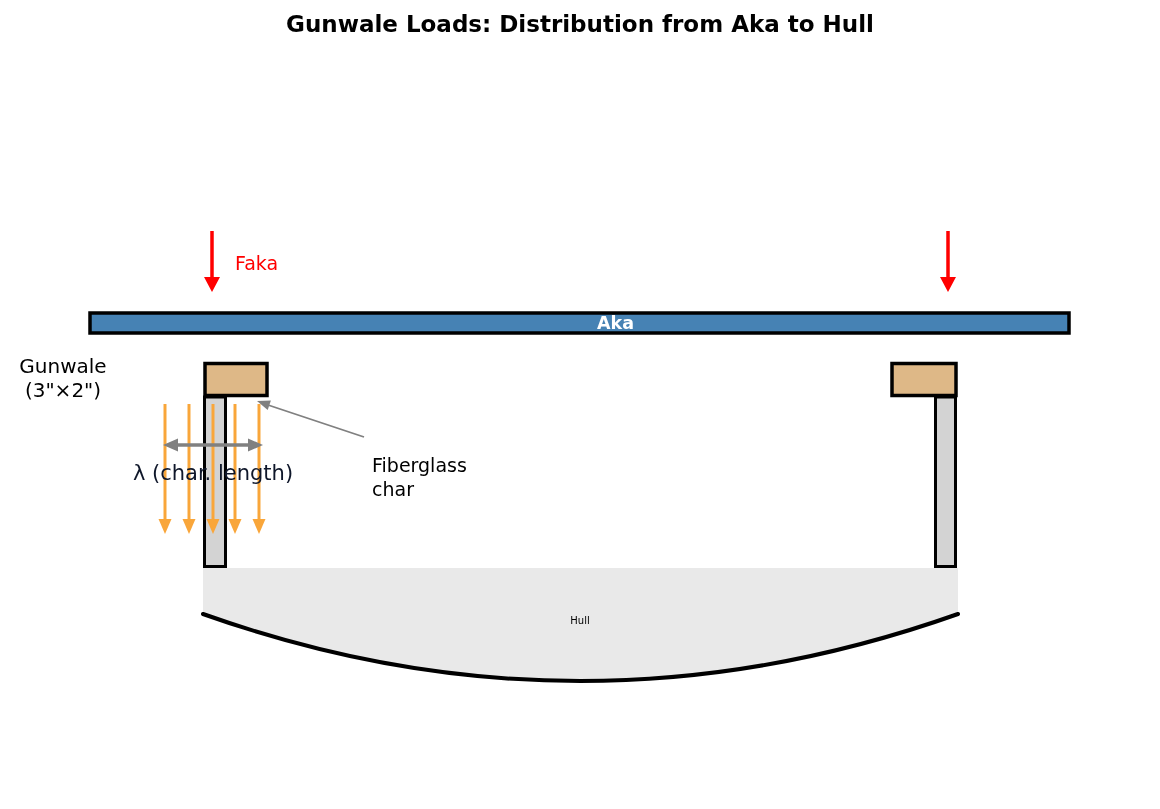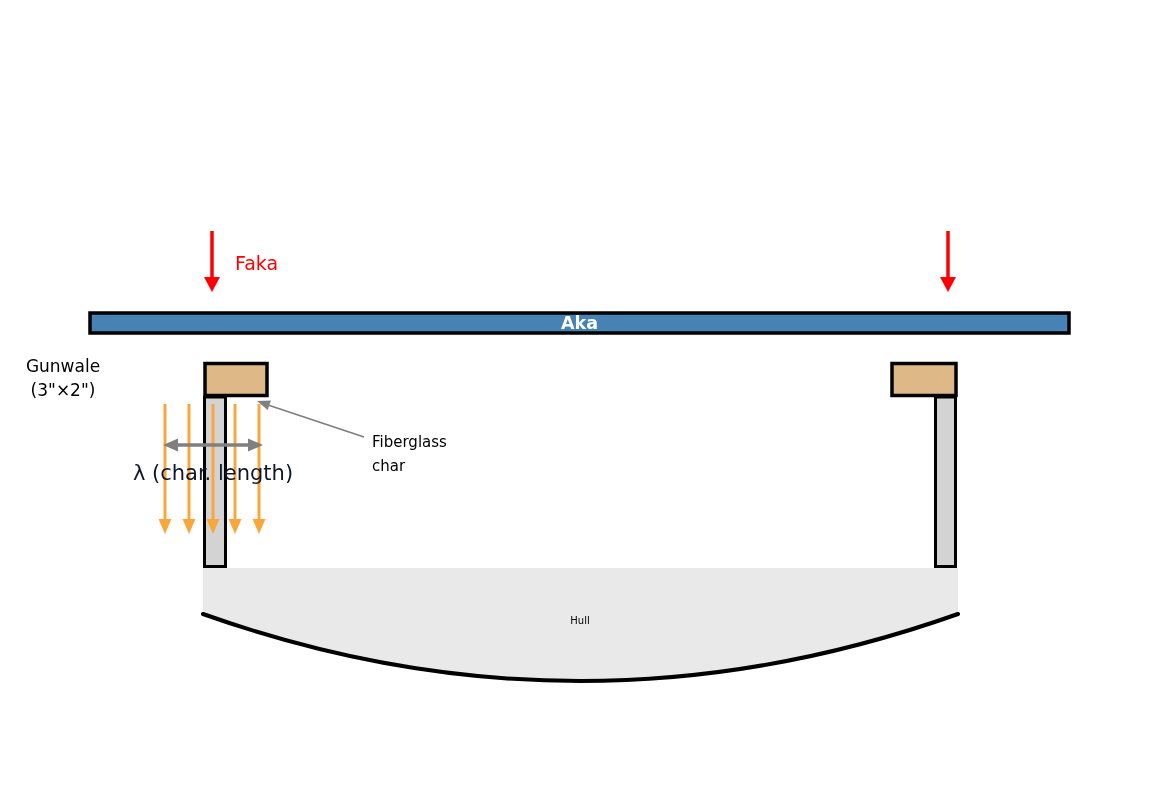--- a/index.html
+++ b/index.html
@@ -43,41 +43,42 @@
     left: 90px;
     top: 312px;
     width: 979px;
     height: 21px;
     display: flex;
     align-items: center;
     justify-content: center;
     font-size: 17.5px;
     font-weight: 700;
     color: #ffffff;
+    padding-left: 36px;
   }
   .gunwale-label {
     left: 3px;
     top: 354px;
     width: 120px;
     text-align: center;
-    font-size: 17px;
+    font-size: 20px;
     line-height: 24px;
     white-space: nowrap;
   }
   .lambda-label {
     left: 93px;
     top: 461px;
     width: 240px;
     text-align: center;
     font-size: 21px;
   }
   .fiberglass-label {
     left: 372px;
-    top: 431px;
-    font-size: 15px;
+    top: 454px;
+    font-size: 19px;
     line-height: 23.5px;
   }
   .hull-label {
     left: 520px;
     top: 615px;
     width: 120px;
     text-align: center;
     font-size: 10px;
   }
 </style>
@@ -131,20 +132,21 @@
       <polygon points="940,277 956,277 948,292" stroke="none"></polygon>
     </g>
 
     <g fill="#808080" stroke="#808080">
       <line x1="364" y1="437" x2="268" y2="405" stroke-width="1.8"></line>
       <polygon points="257,401 270.9,400.4 267.7,409.9" stroke="none"></polygon>
     </g>
 
   </svg>
 
+  <div class="label title">Gunwale Loads: Distribution from Aka to Hull</div>
 
   <div class="label faka-label" style="color: rgb(255, 0, 0); margin-top: 24px;">Faka</div>
 
   <div class="label aka-label">Aka</div>
 
   <div class="label gunwale-label">
     <div>Gunwale</div>
     <div>(3"×2")</div>
   </div>
 

